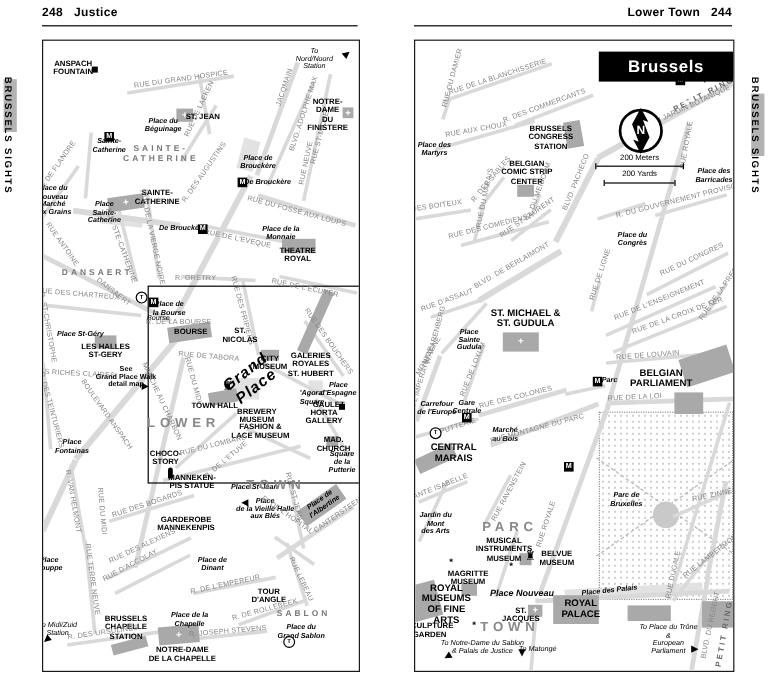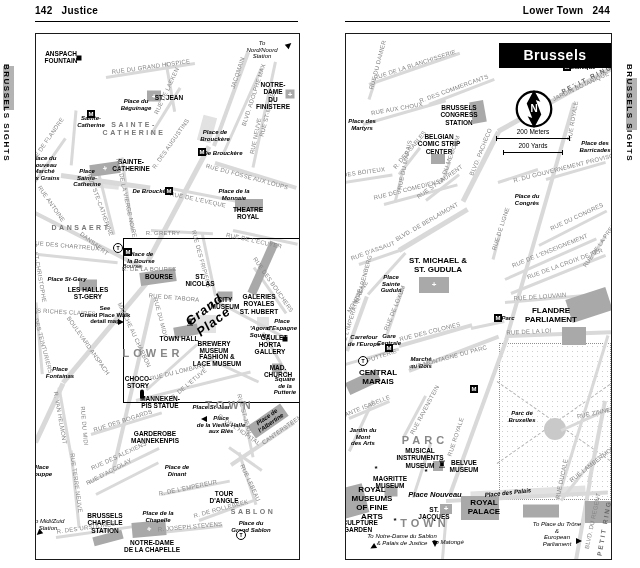--- a/index.html
+++ b/index.html
@@ -58,21 +58,21 @@
   .scalebox{position:absolute;left:142px;top:93px;width:90px;text-align:center;z-index:7;}
   .scalebox .sl{font-size:6.5px;margin:1px 0;}
   .sbar{height:5px;border-left:1px solid #000;border-right:1px solid #000;position:relative;
         margin:0 auto;}
   .sbar:after{content:"";position:absolute;left:0;right:0;top:2px;border-top:1px solid #000;}
 </style>
 </head>
 <body>
 
 <div class="pg-head left" style="left:35px;">
-  <span>142</span><span>Justice</span>
+  <span>248</span><span>Justice</span>
 </div>
 <div class="rule" style="left:35px;top:21px;width:263px;"></div>
 <div class="tabband" style="left:3px;top:66px;height:44px;"></div>
 <div class="tabtext" style="left:2px;top:64px;">BRUSSELS SIGHTS</div>
 
 <div id="map-left" class="mapframe" style="left:35px;top:33px;width:263px;height:525px;">
   <div class="inset"></div>
 <div class="plaza" style="left: 168px; top: 290px; width: 24px; height: 18px; transform: translate(-50%, -50%) rotate(0deg);"></div>
     <div class="plaza" style="left: 65px; top: 150px; width: 36px; height: 8px; transform: translate(-50%, -50%) rotate(6deg);"></div>
     <div class="plaza" style="left: 171px; top: 95px; width: 14px; height: 26px; transform: translate(-50%, -50%) rotate(15deg);"></div>
@@ -425,21 +425,21 @@
     <div class="lbl s-st" style="left: 27px; top: 217px; transform: translate(-50%, -50%) rotate(-20deg);">RUE D'ASSAUT</div>
     <div class="lbl s-sl" style="left: 92px; top: 232px; transform: translate(-50%, -50%) rotate(0deg);">ST. MICHAEL &amp;
 ST. GUDULA</div>
     <div class="lbl s-pl" style="left: 45px; top: 250px; transform: translate(-50%, -50%) rotate(0deg);">Place
 Sainte
 Gudula</div>
     <div class="lbl s-st" style="left: 18px; top: 245px; transform: translate(-50%, -50%) rotate(-75deg);">R. D'ARENBERG</div>
     <div class="lbl s-st" style="left: 12px; top: 263px; transform: translate(-50%, -50%) rotate(-60deg);">MONTAGNE</div>
     <div class="lbl s-st" style="left: 49px; top: 274px; transform: translate(-50%, -50%) rotate(-68deg);">RUE DE LOXUM</div>
     <div class="lbl s-st" style="left: 194px; top: 263px; transform: translate(-50%, -50%) rotate(-4deg);">RUE DE LOUVAIN</div>
-    <div class="lbl s-sl" style="left: 205px; top: 282px; transform: translate(-50%, -50%) rotate(0deg);">FLANDRE
+    <div class="lbl s-sl" style="left: 205px; top: 282px; transform: translate(-50%, -50%) rotate(0deg);">BELGIAN
 PARLIAMENT</div>
     <div class="lbl s-pl" style="left: 162px; top: 284px; transform: translate(-50%, -50%) rotate(0deg);">Parc</div>
     <div class="lbl s-st" style="left: 84px; top: 298px; transform: translate(-50%, -50%) rotate(-14deg);">RUE DES COLONIES</div>
     <div class="lbl s-st" style="left: 183px; top: 298px; transform: translate(-50%, -50%) rotate(-3deg);">RUE DE LA LOI</div>
     <div class="lbl s-st" style="left: 4px; top: 289px; transform: translate(-50%, -50%) rotate(-73deg);">BD. DE L'IMPERATRICE</div>
     <div class="lbl s-pl" style="left: 18px; top: 307px; transform: translate(-50%, -50%) rotate(0deg);">Carrefour
 de l'Europe</div>
     <div class="lbl s-pl" style="left: 43px; top: 306px; transform: translate(-50%, -50%) rotate(0deg);">Gare
 Centrale</div>
     <div class="lbl s-st" style="left: 36px; top: 322px; transform: translate(-50%, -50%) rotate(-18deg);">PUTTERIE</div>

